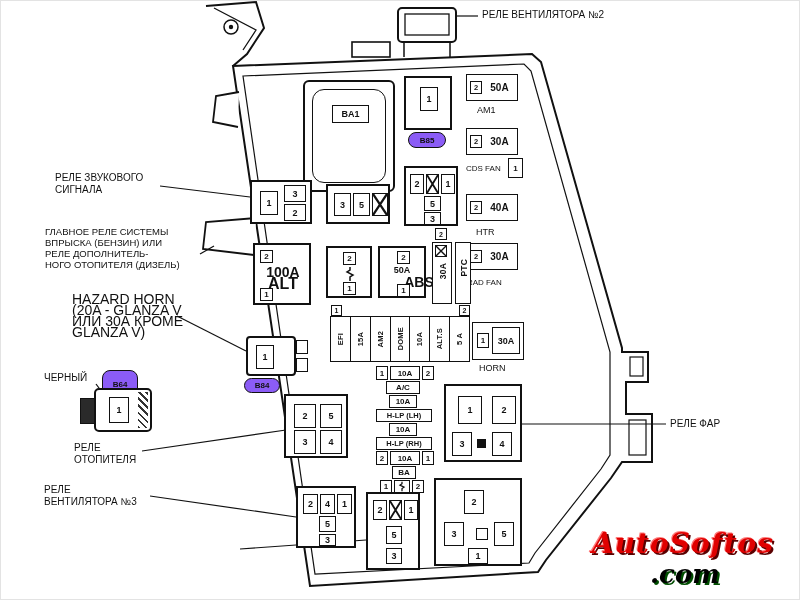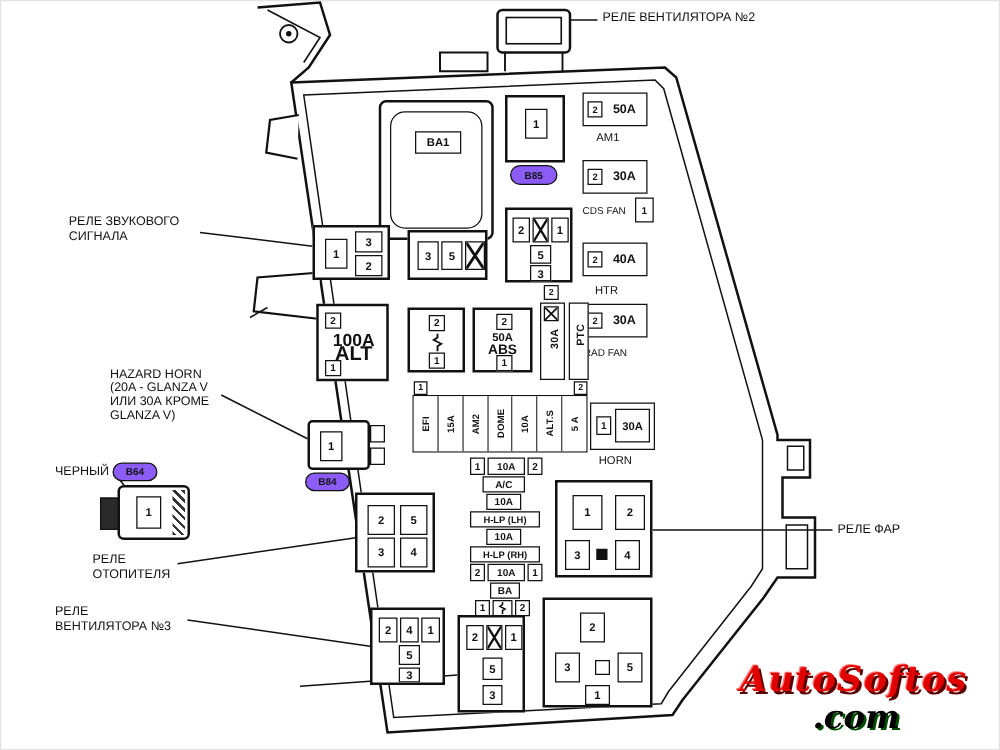--- a/index.html
+++ b/index.html
@@ -60,26 +60,30 @@
       <path d="M142,451 L286,430"></path>
       <path d="M150,496 L296,517"></path>
       <path d="M240,549 L366,540"></path>
       <path d="M522,424 L666,424"></path>
     </g>
   </svg>
 
   <div class="lbl" style="left:482px;top:9px">РЕЛЕ ВЕНТИЛЯТОРА №2</div>
   <div class="lbl" style="left:55px;top:172px">РЕЛЕ ЗВУКОВОГО
 СИГНАЛА</div>
-  <div class="lbl" style="left:88px;top:294px;font-size:10px;line-height:11px">HAZARD HORN
+  <div class="lbl" style="left:45px;top:226px;font-size:9.5px;line-height:11px">ГЛАВНОЕ РЕЛЕ СИСТЕМЫ
+ВПРЫСКА (БЕНЗИН) ИЛИ
+РЕЛЕ ДОПОЛНИТЕЛЬ-
+НОГО ОТОПИТЕЛЯ (ДИЗЕЛЬ)</div>
+  <div class="lbl" style="left:72px;top:294px;font-size:14px;line-height:11px">HAZARD HORN
 (20A - GLANZA V
 ИЛИ 30А КРОМЕ
 GLANZA V)</div>
   <div class="lbl" style="left:44px;top:372px">ЧЕРНЫЙ</div>
-  <div class="badge" style="left:90px;top:370px;width:36px;height:15px">B64</div>
+  <div class="badge" style="left:102px;top:370px;width:36px;height:28px">B64</div>
   <div class="lbl" style="left:74px;top:442px">РЕЛЕ
 ОТОПИТЕЛЯ</div>
   <div class="lbl" style="left:44px;top:484px">РЕЛЕ
 ВЕНТИЛЯТОРА №3</div>
   <div class="lbl" style="left:670px;top:418px">РЕЛЕ ФАР</div>
 
   <div class="relay" style="left:303px;top:80px;width:92px;height:112px;border-radius:6px">
     <div style="position:absolute;inset:7px;border:1.5px solid #111;border-radius:12px"></div>
     <div class="cell" style="left:27px;top:23px;width:37px;height:18px">BA1</div>
   </div>
@@ -152,21 +156,21 @@
       <svg width="10" height="16" viewBox="0 0 10 16">
           <path d="M5 1 L5 4 L2 6 L8 9 L5 11 L5 15" fill="none" stroke="#111" stroke-width="1.5"></path>
         </svg>
     </div>
     <div class="cell" style="left:15px;top:34px;width:13px;height:13px;font-size:8px">1</div>
   </div>
 
   <div class="relay" style="left:378px;top:246px;width:48px;height:52px">
     <div class="cell" style="left:17px;top:3px;width:13px;height:13px;font-size:8px">2</div>
     <div class="ctext" style="left:2px;top:17px;width:40px;font-size:9px">50A</div>
-    <div class="ctext" style="left:2px;top:26px;width:40px;font-size:11px">ABS</div>
+    <div class="ctext" style="left:19px;top:26px;width:40px;font-size:14px">ABS</div>
     <div class="cell" style="left:17px;top:36px;width:13px;height:13px;font-size:8px">1</div>
   </div>
 
   <div class="cell" style="left:435px;top:228px;width:12px;height:12px;font-size:7px">2</div>
   <div class="relay thin" style="left:432px;top:242px;width:20px;height:62px">
     <div class="cell" style="left:2px;top:2px;width:12px;height:12px">
       <svg width="100%" height="100%" viewBox="0 0 10 10" preserveAspectRatio="none">
           <path d="M0 0 L10 10 M10 0 L0 10" stroke="#111" stroke-width="1.4"></path>
         </svg>
     </div>

